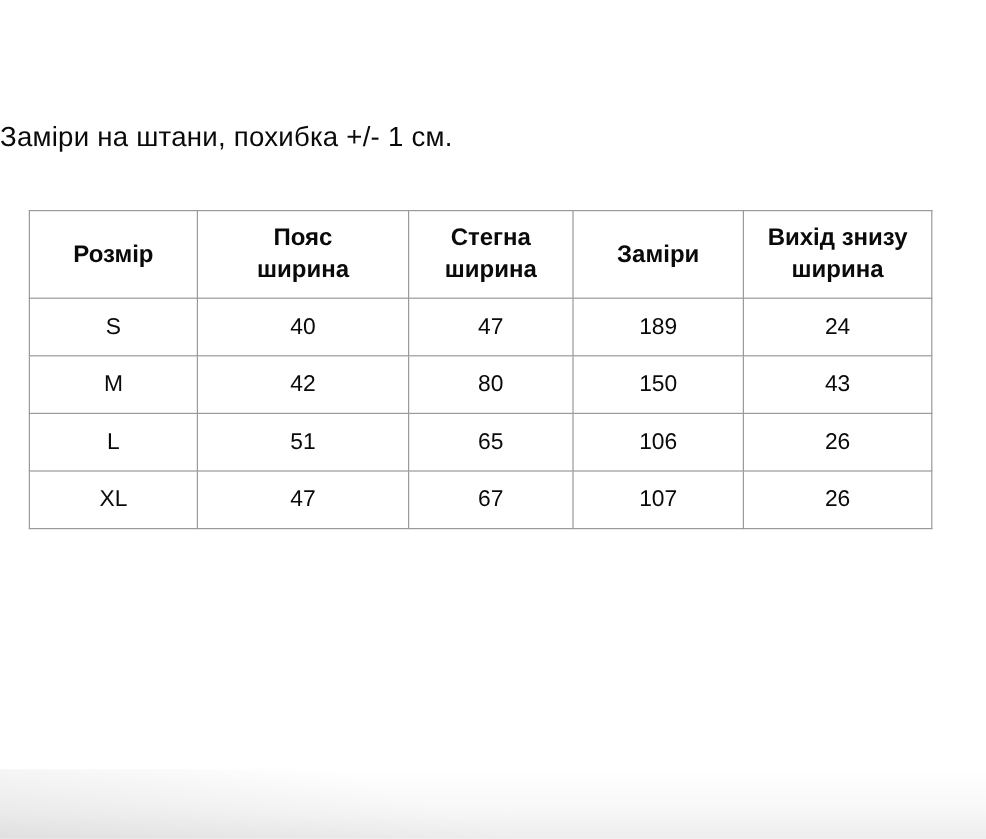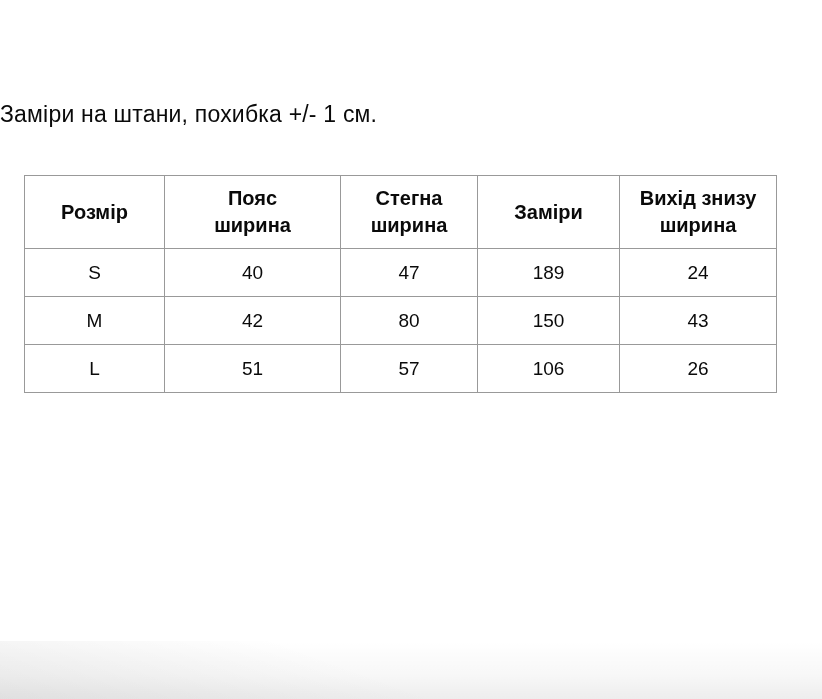--- a/index.html
+++ b/index.html
@@ -106,20 +106,27 @@
       <tr>
         <td>M</td>
         <td>42</td>
         <td>80</td>
         <td>150</td>
         <td>43</td>
       </tr>
       <tr>
         <td>L</td>
         <td>51</td>
-        <td>57</td>
+        <td>65</td>
         <td>106</td>
+        <td>26</td>
+      </tr>
+      <tr>
+        <td>XL</td>
+        <td>47</td>
+        <td>67</td>
+        <td>107</td>
         <td>26</td>
       </tr>
     </tbody>
 </table>
 
 <div class="bottom-shadow"></div>
 
 </body></html>

